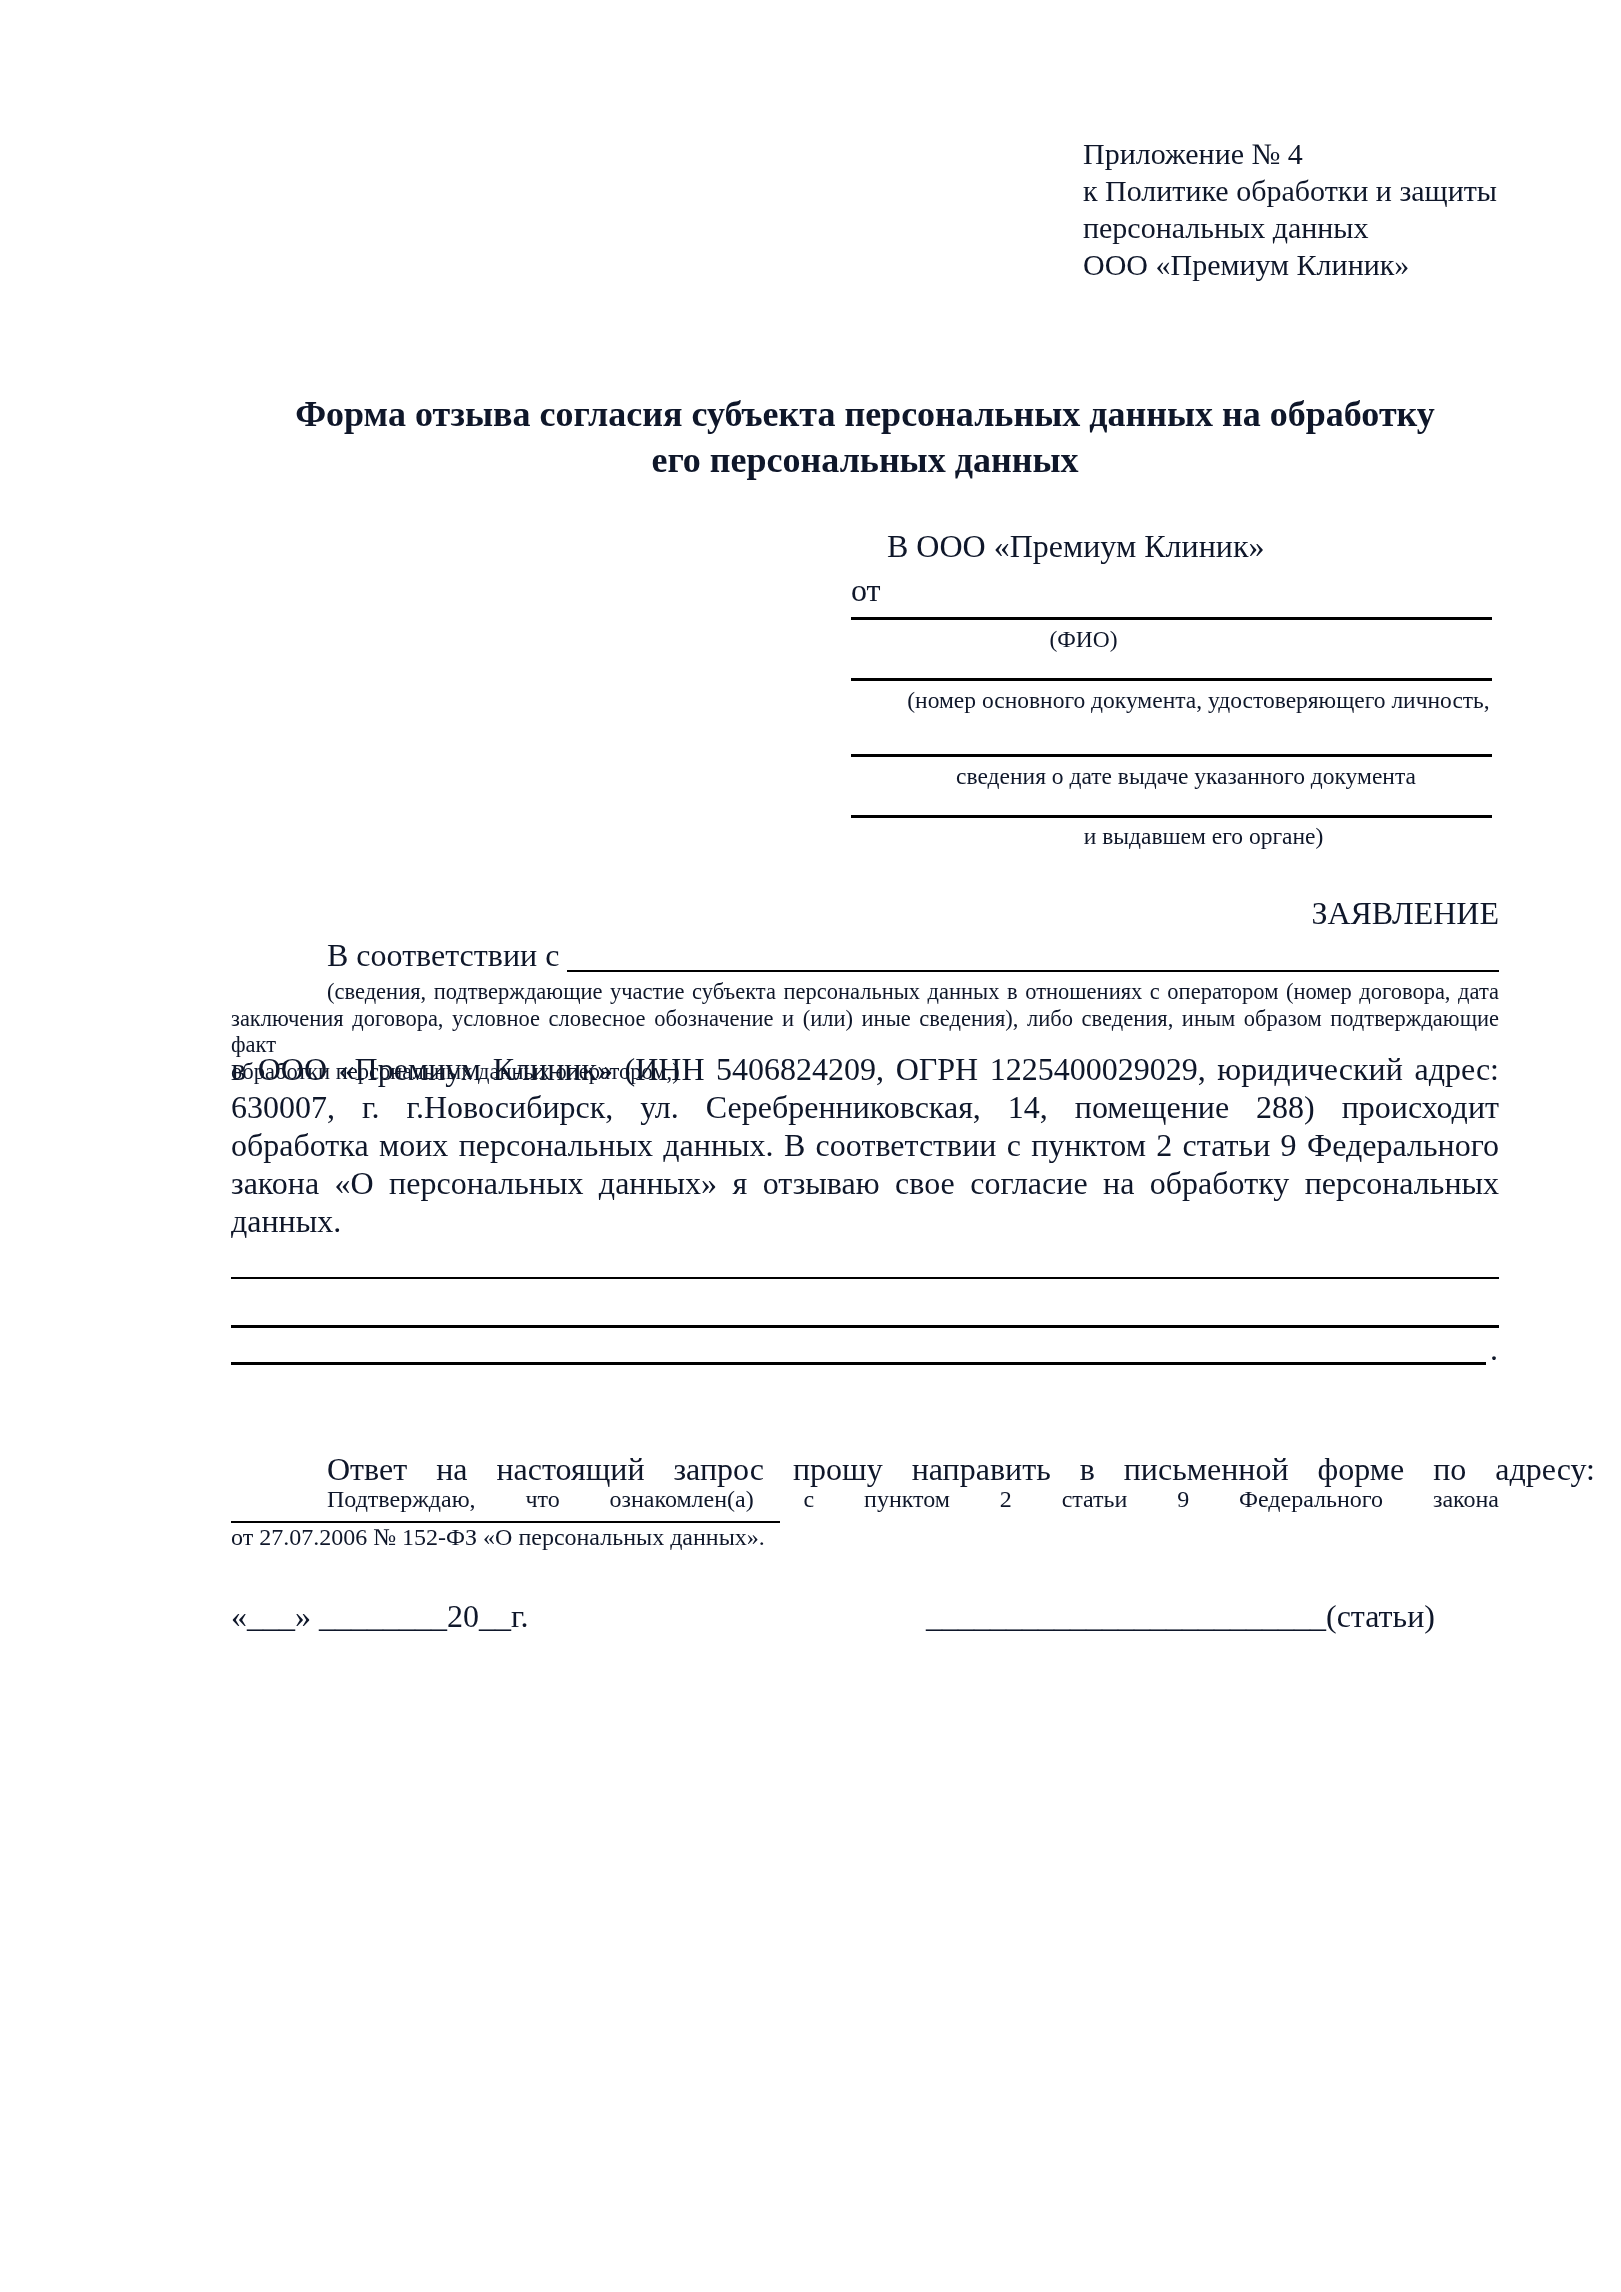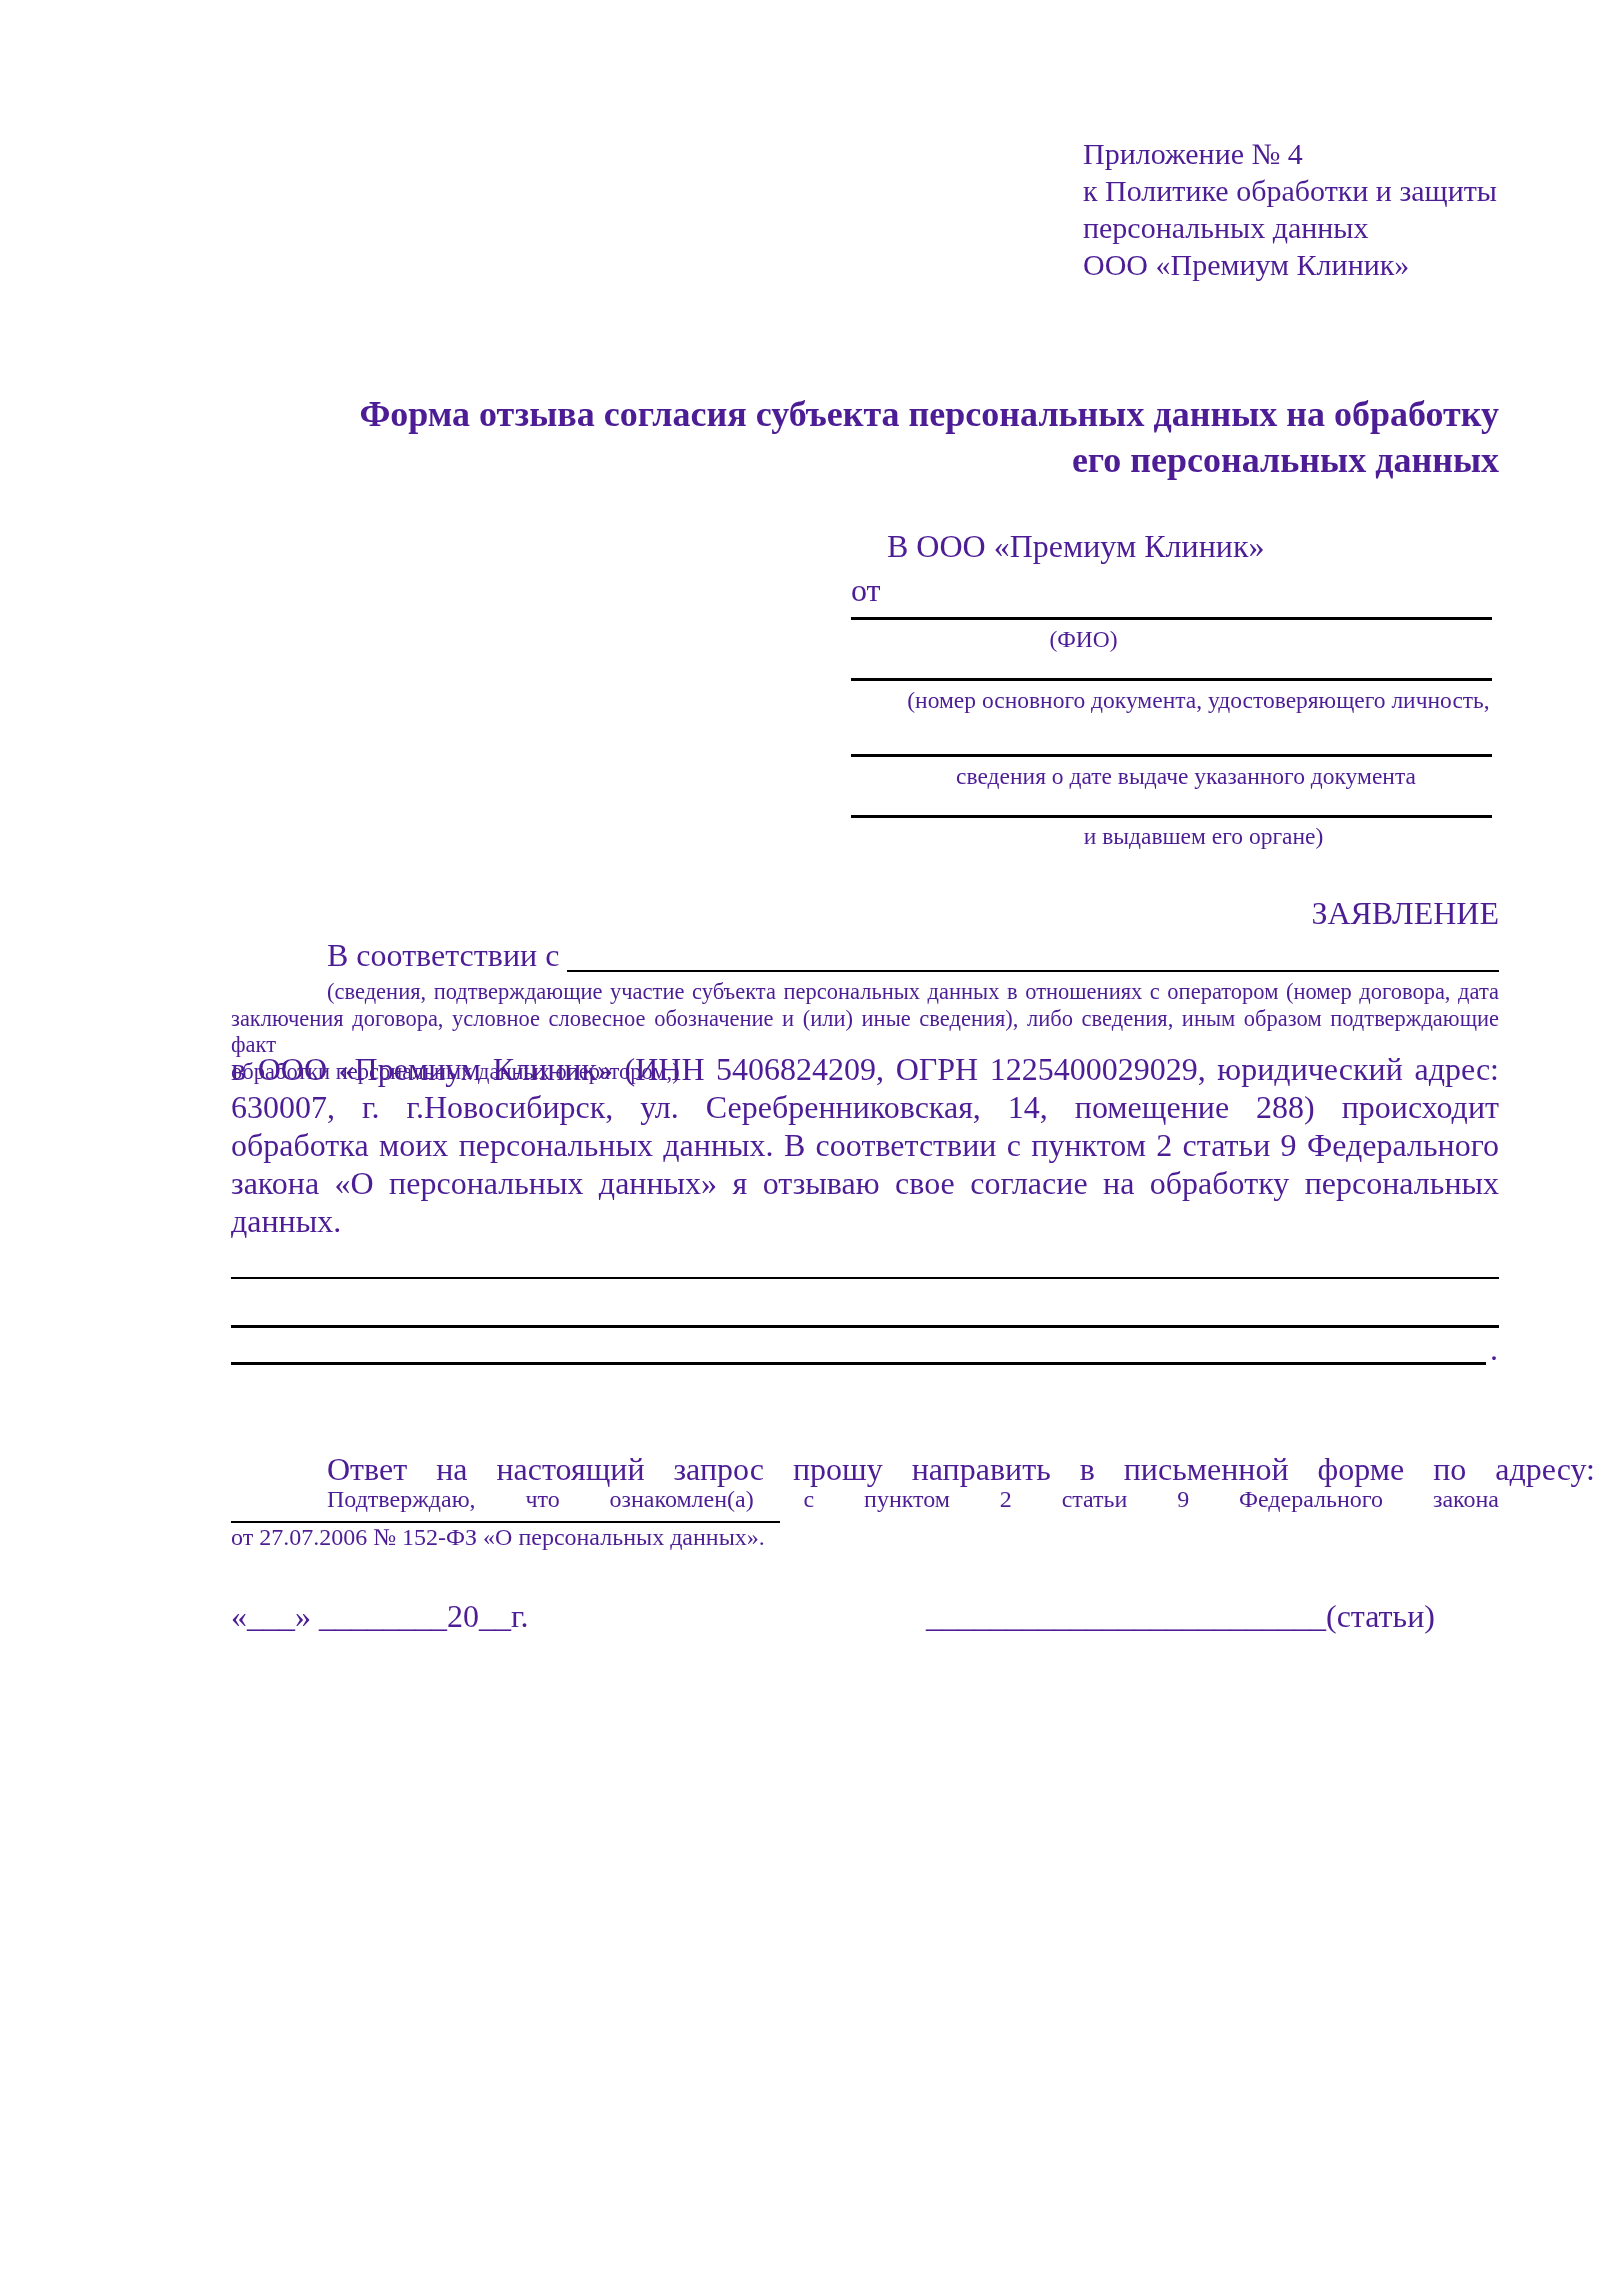--- a/index.html
+++ b/index.html
@@ -1,24 +1,24 @@
 <!DOCTYPE html>
 <html><head>
 <meta charset="utf-8">
 <style>
   html,body{margin:0;padding:0;background:#e8e8e8;}
   .page{
     position:relative;width:1621px;height:2293px;background:#ffffff;
-    font-family:"Liberation Serif","DejaVu Serif",serif;color:#4c1d95;
+    font-family:"Liberation Serif","DejaVu Serif",serif;color:#0f172a;
     overflow:hidden;margin:0 auto;
   }
   
   .appendix{position:absolute;left:1083px;top:135px;font-size:30px;line-height:37px;text-align:left;}
   
-  .doc-title{position:absolute;left:231px;top:391px;width:1268px;font-size:36px;line-height:46px;font-weight:bold;text-align:right;}
+  .doc-title{position:absolute;left:231px;top:391px;width:1268px;font-size:36px;line-height:46px;font-weight:bold;text-align:center;}
   
   .to-line{position:absolute;left:887px;top:528px;font-size:32px;line-height:37px;}
   .from-line{position:absolute;left:851px;top:572px;font-size:32px;line-height:37px;}
   .fline{position:absolute;left:851px;width:641px;height:2.9px;background:#000;}
   .fl1{top:617px;} .fl2{top:678px;} .fl3{top:754px;} .fl4{top:815px;}
   .fcap{position:absolute;left:851px;width:641px;font-size:23.5px;line-height:27.4px;text-align:center;box-sizing:border-box;}
   .fc1{top:626px;padding-right:176px;} .fc2{top:687px;padding-left:54px;}
   .fc3{top:763px;padding-left:29px;}  .fc4{top:823px;padding-left:64px;}
   
   .stmt-heading{position:absolute;left:231px;top:895px;width:1268px;font-size:32px;line-height:37px;text-align:right;}

